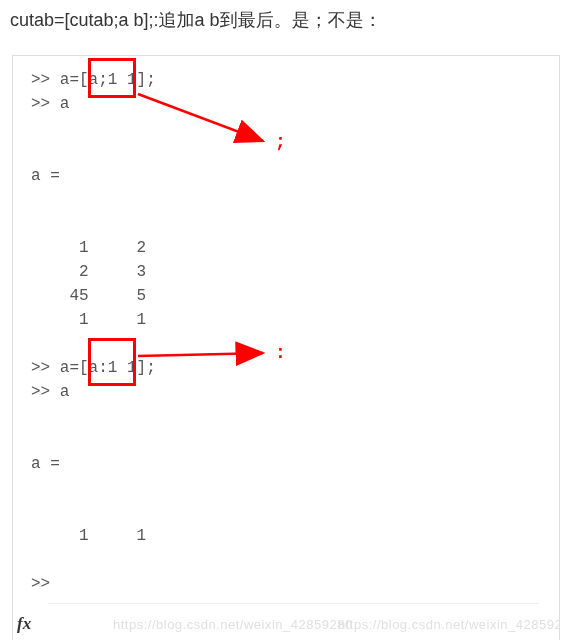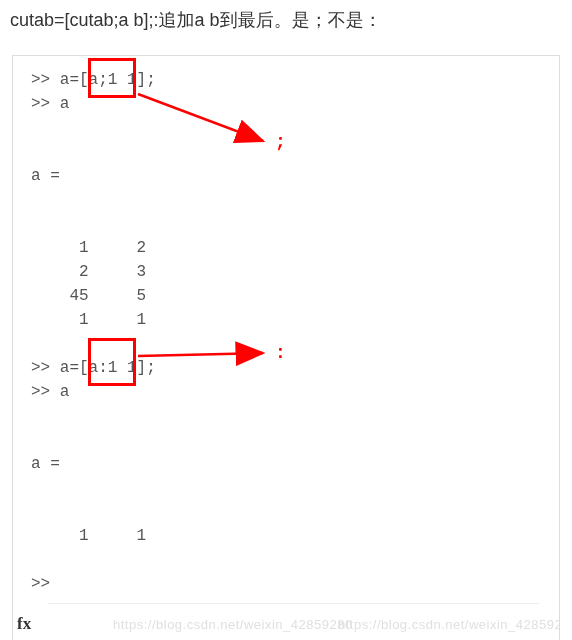--- a/index.html
+++ b/index.html
@@ -40,20 +40,21 @@
       font-size: 16px;
       color: #555;
       padding-top: 12px;
       line-height: 24px;
       white-space: pre;
     }
     .fx-label {
       position: absolute;
       left: 4px;
       bottom: 10px;
+      font-style: italic;
       font-family: serif;
       font-size: 17px;
       font-weight: bold;
       color: #333;
     }
     .red-box {
       position: absolute;
       border: 3px solid #ff0000;
       background: transparent;
     }

